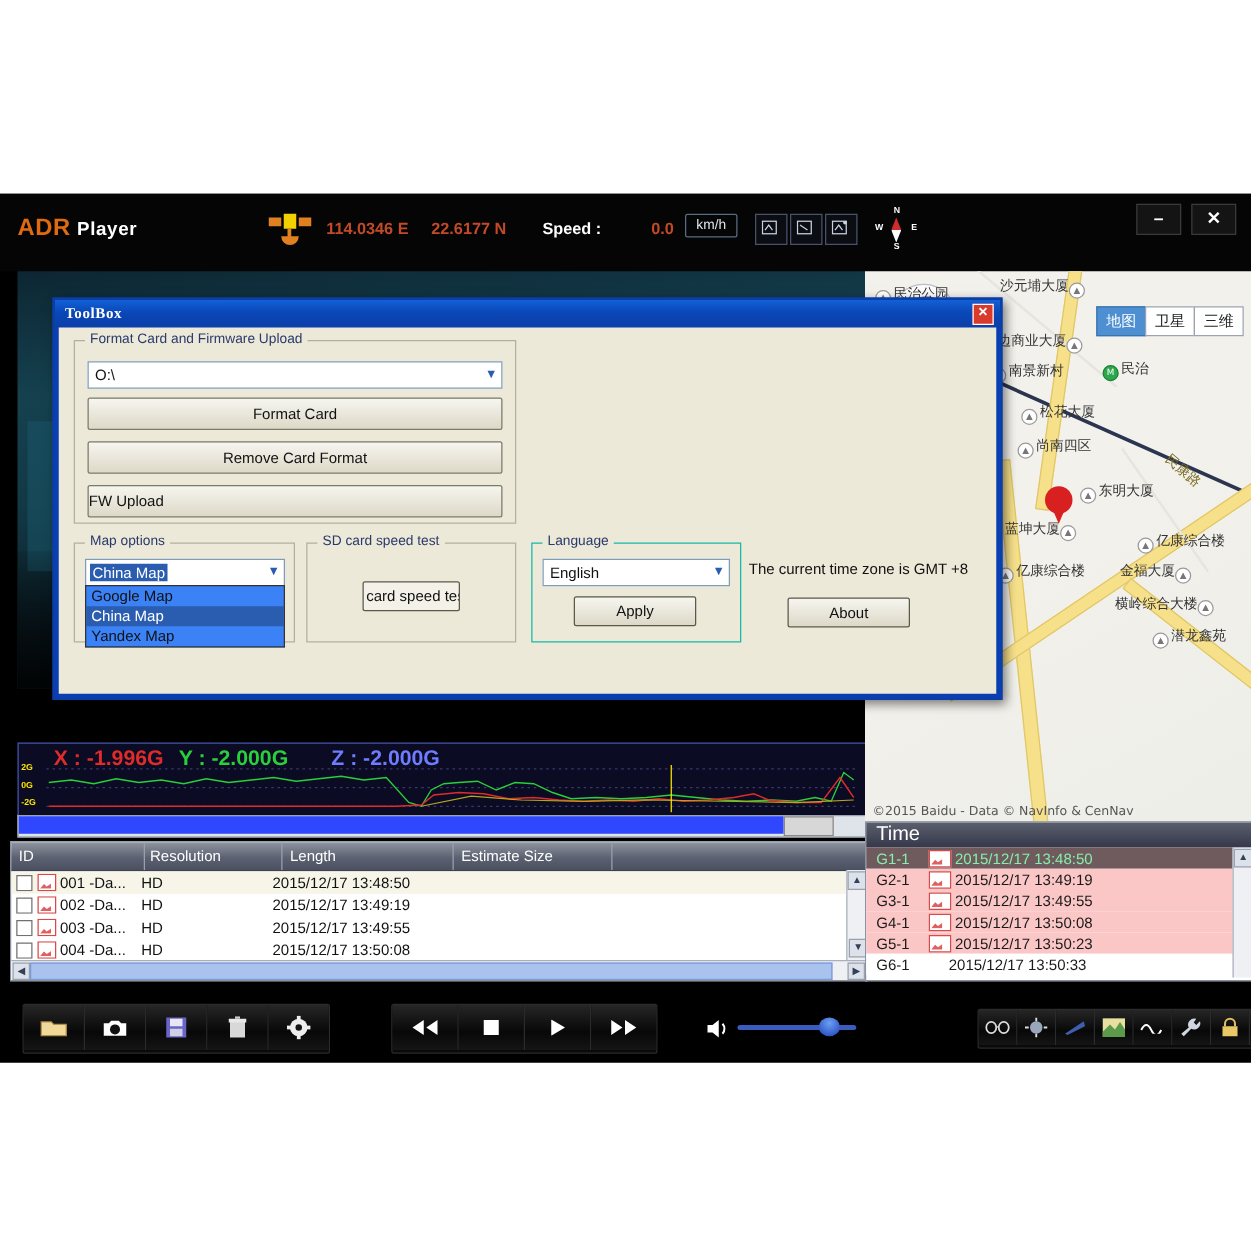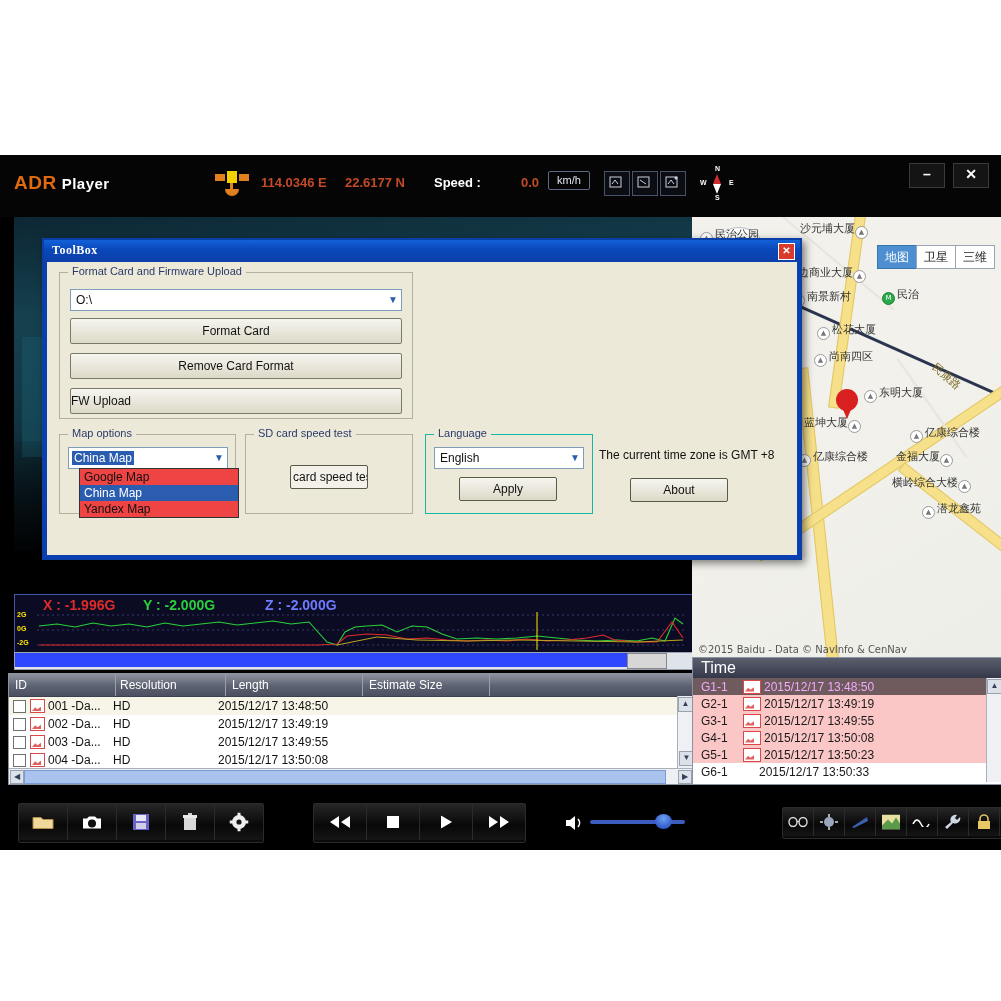--- a/index.html
+++ b/index.html
@@ -44,21 +44,21 @@
        transform:skewY(-6deg);}
   .vb4{position:absolute;left:300px;top:40px;width:120px;height:200px;background:rgba(40,130,150,.42);transform:skewY(-5deg);}
   .vb5{position:absolute;left:430px;top:30px;width:130px;height:220px;background:rgba(60,170,185,.40);transform:skewY(-4deg);}
   .vb6{position:absolute;left:570px;top:25px;width:110px;height:230px;background:rgba(45,140,160,.38);transform:skewY(-3deg);}
   .vdark{position:absolute;left:0;bottom:0;width:678px;height:110px;background:linear-gradient(180deg,rgba(0,0,0,.1),rgba(0,0,0,.85));}
   .vstamp{position:absolute;right:14px;bottom:14px;color:#ffd21a;font-size:22px;font-weight:bold;
     font-family:"DejaVu Sans Mono",monospace;text-align:right;line-height:1.12;text-shadow:1px 1px 1px #000;}
 
   
   .gsec{position:absolute;left:14px;top:439px;width:678px;height:58px;background:#0b0b23;border:1px solid #4455aa;}
-  .glbl{position:absolute;top:2px;font-size:14px;font-weight:bold;}
+  .glbl{position:absolute;top:2px;font-size:17px;font-weight:bold;}
   .gx{left:28px;color:#e02b2b;} .gy{left:128px;color:#29d03b;} .gz{left:250px;color:#6f7cff;}
   .gplot{position:absolute;left:22px;top:17px;width:650px;height:38px;}
   .gaxis{position:absolute;left:2px;font-size:7px;color:#ffe600;font-weight:bold;}
   .ga1{top:16px;} .ga2{top:30px;} .ga3{top:44px;}
   .trackwrap{position:absolute;left:14px;top:497px;width:678px;height:16px;background:#dfe3ea;border:1px solid #9aa3b2;}
   .trackfill{position:absolute;left:0;top:0;height:14px;width:612px;background:#2f47ff;}
   .trackthumb{position:absolute;left:612px;top:0;width:38px;height:14px;background:#d7d7d7;border:1px solid #888;}
 
   
   .tbl{position:absolute;left:8px;top:518px;width:684px;height:110px;background:#fff;border:1px solid #8b93a3;}
@@ -108,21 +108,21 @@
   .pin .tip{position:absolute;left:5px;top:16px;width:0;height:0;border-left:6px solid transparent;
      border-right:6px solid transparent;border-top:14px solid #d82020;}
   .attrib{position:absolute;left:0;bottom:2px;width:309px;font-size:10px;color:#555;padding-left:6px;
      font-family:"DejaVu Sans",sans-serif;white-space:nowrap;}
 
   
   .rlist{position:absolute;left:692px;top:502px;width:309px;height:126px;background:#fff;border:1px solid #8b93a3;}
   .rhead{height:20px;background:linear-gradient(180deg,#5a5f6d 0,#35384a 100%);color:#fff;font-size:16px;
      line-height:20px;padding-left:8px;}
   .rrow{display:flex;align-items:center;height:17px;font-size:12px;color:#1a1a1a;padding-left:8px;background:#fbc6c6;}
-  .rrow.sel{background:#6f5a5d;color:#f0abfc;}
+  .rrow.sel{background:#6f5a5d;color:#86efac;}
   .rrow.plain{background:#fff;}
   .rid{width:42px;} .rico{width:16px;}
   .rvsb{position:absolute;right:0;top:20px;width:15px;height:104px;background:#eef0f4;border-left:1px solid #a9b0bd;}
   .rvsb .ar{width:13px;height:13px;background:#dde2ea;border:1px solid #9aa2b0;margin:1px auto;font-size:8px;
      text-align:center;line-height:12px;color:#33405a;}
 
   
   .botbar{position:absolute;left:0;top:640px;width:1001px;height:55px;background:#000;}
   .grp{position:absolute;top:8px;height:38px;display:flex;background:#0a0a0a;border:1px solid #2b2b2b;border-radius:2px;}
   .tbtn{width:48px;height:36px;border-right:1px solid #2b2b2b;position:relative;
@@ -520,21 +520,21 @@
       </div>
 
 
       <div style="position:absolute;left:12px;top:172px;width:175px;height:78px;border:1px solid #b4b0a0;">
         <div style="position:absolute;left:8px;top:-8px;background:#ece9d8;padding:0 4px;font-size:11px;color:#2a3a6a;">Map options</div>
         <div style="position:absolute;left:8px;top:12px;width:158px;height:20px;background:#fff;border:1px solid #7f9db9;">
           <span style="position:absolute;left:3px;top:3px;font-size:12px;background:#2a5db0;color:#fff;padding:0 2px;">China Map</span>
           <span style="position:absolute;right:3px;top:4px;font-size:10px;color:#2a5db0;">▼</span>
         </div>
 
-        <div style="position:absolute;left:8px;top:33px;width:158px;background:#ef4444;border:1px solid #333;z-index:5;margin-left:11px;">
+        <div style="position:absolute;left:8px;top:33px;width:158px;background:#3b82f6;border:1px solid #333;z-index:5;">
           <div style="height:16px;font-size:12px;padding-left:4px;line-height:16px;color:#111;">Google Map</div>
           <div style="height:16px;font-size:12px;padding-left:4px;line-height:16px;background:#2a5db0;color:#fff;">China Map</div>
           <div style="height:16px;font-size:12px;padding-left:4px;line-height:16px;color:#111;">Yandex Map</div>
         </div>
       </div>
 
       <div style="position:absolute;left:198px;top:172px;width:166px;height:78px;border:1px solid #b4b0a0;">
         <div style="position:absolute;left:8px;top:-8px;background:#ece9d8;padding:0 4px;font-size:11px;color:#2a3a6a;">SD card speed test</div>
         <div style="position:absolute;left:44px;top:30px;width:76px;height:22px;background:#f3f1e8;border:1px solid #5a5a4a;
                     border-radius:2px;font-size:12px;line-height:22px;color:#111;overflow:hidden;white-space:nowrap;text-indent:-18px;">SD card speed test</div>

